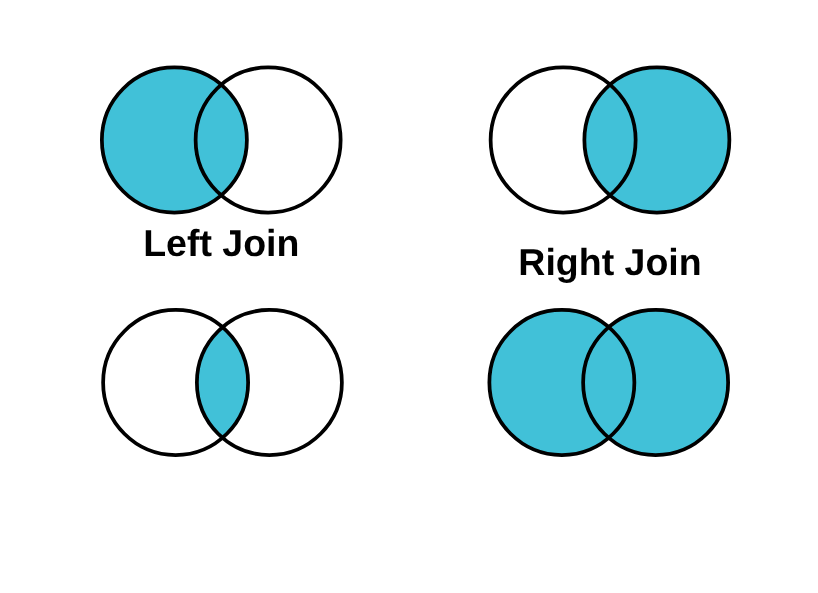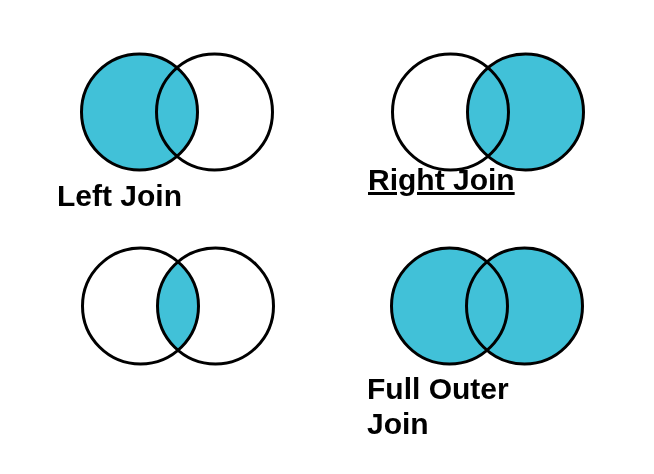--- a/index.html
+++ b/index.html
@@ -9,33 +9,34 @@
     height: 474px;
     background: #ffffff;
     font-family: "Liberation Sans", sans-serif;
     overflow: hidden;
   }
   .venn { position: absolute; display: block; }
   .venn circle.outline { fill: none; stroke: #000000; stroke-width: 3px; }
   .label {
     position: absolute;
     width: 240px;
+    text-align: center;
     font-weight: bold;
     font-size: 30px;
     line-height: 35px;
     color: #000000;
     white-space: nowrap;
   }
   .label div { white-space: nowrap; }
   #venn-left  { left: 78px;  top: 51px;  }
   #venn-right { left: 389px; top: 51px;  }
   #venn-inner { left: 79px;  top: 245px; }
   #venn-full  { left: 388px; top: 245px; }
   #label-left  { left: 57px;  top: 178px; }
-  #label-right { left: 368px; top: 162px; text-decoration: underline; }
+  #label-right { left: 368px; top: 193px; }
   #label-inner { left: 58px;  top: 371px; }
   #label-full  { left: 367px; top: 371px; white-space: normal; }
 </style>
 </head>
 <body>
 
 <div class="canvas">
 
   <svg id="venn-left" class="venn" width="198" height="122" viewBox="0 0 198 122">
     <circle cx="61.5" cy="61" r="58" stroke="none" fill="#41C1D8"></circle>
@@ -65,18 +66,14 @@
     <circle class="outline" cx="61.5" cy="61" r="58" stroke="#000000"></circle>
     <circle class="outline" cx="136.5" cy="61" r="58" stroke="#000000"></circle>
   </svg>
 
   <svg id="venn-full" class="venn" width="198" height="122" viewBox="0 0 198 122">
     <circle cx="61.5" cy="61" r="58" stroke="none" fill="#41C1D8"></circle>
     <circle cx="136.5" cy="61" r="58" stroke="none" fill="#41C1D8"></circle>
     <circle class="outline" cx="61.5" cy="61" r="58" stroke="#000000"></circle>
     <circle class="outline" cx="136.5" cy="61" r="58" stroke="#000000"></circle>
   </svg>
-  <div id="label-full" class="label">
-    <div>Full Outer</div>
-    <div>Join</div>
-  </div>
 
 </div>
 
 </body></html>

